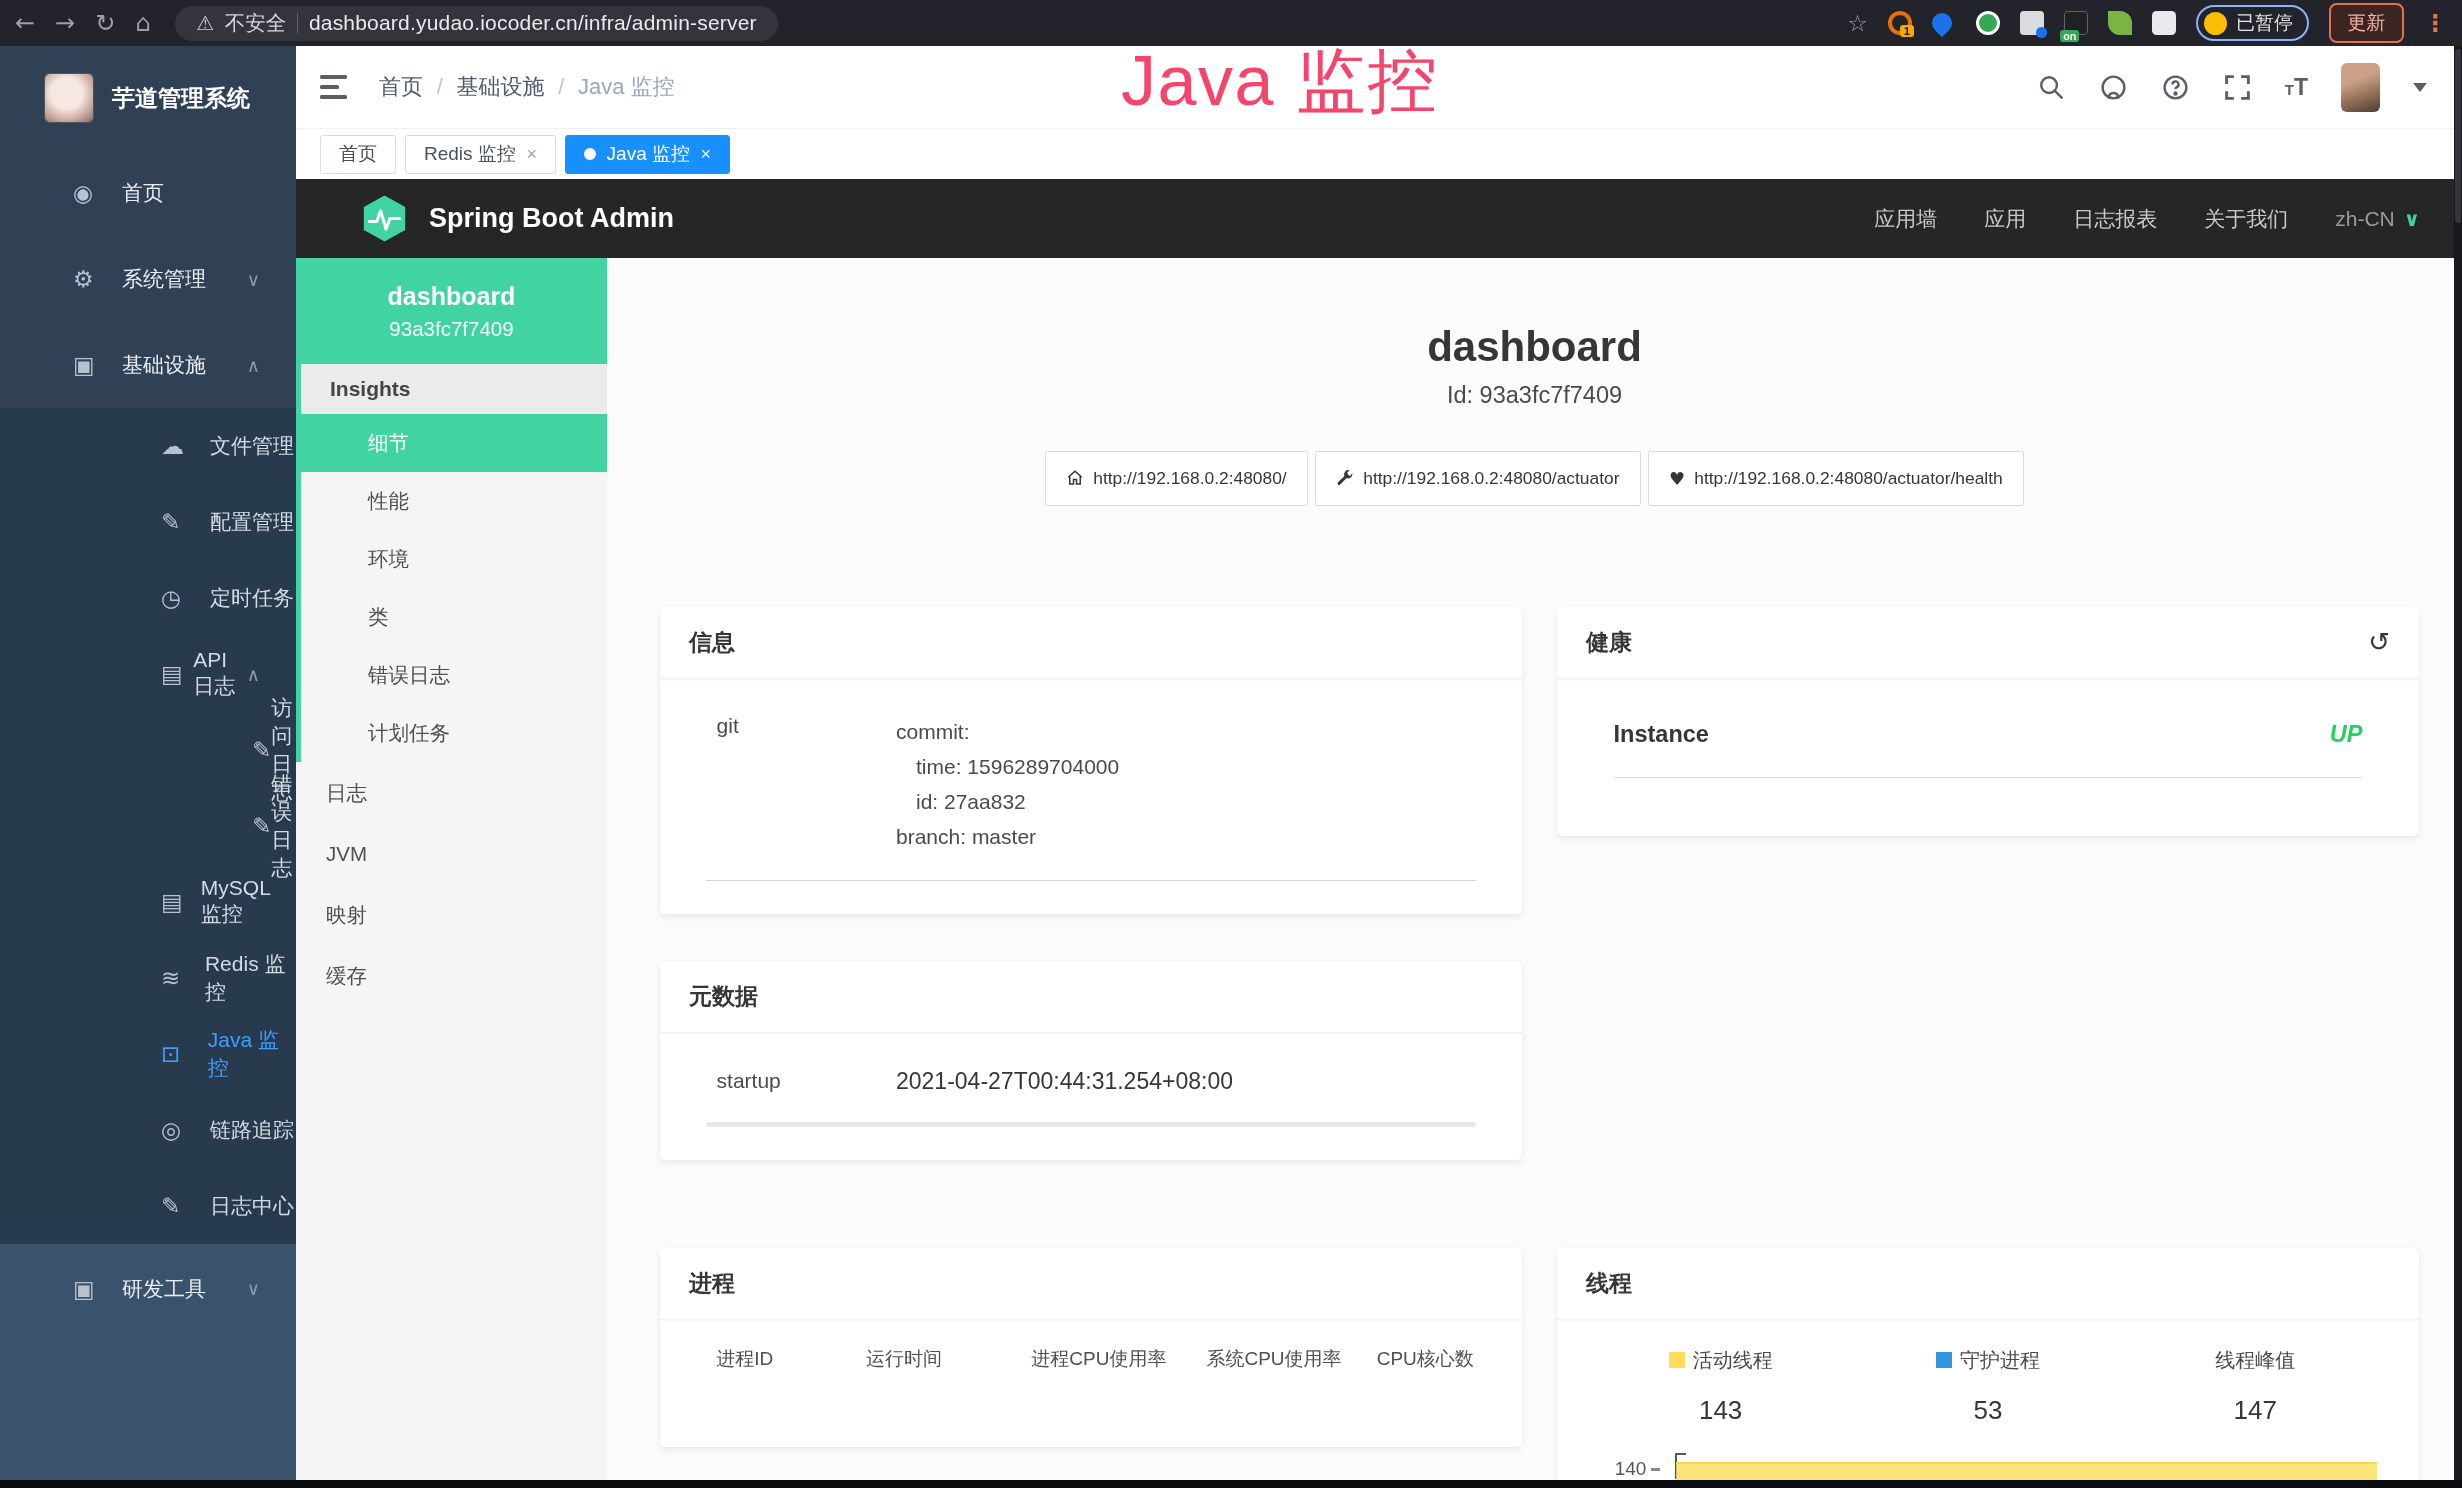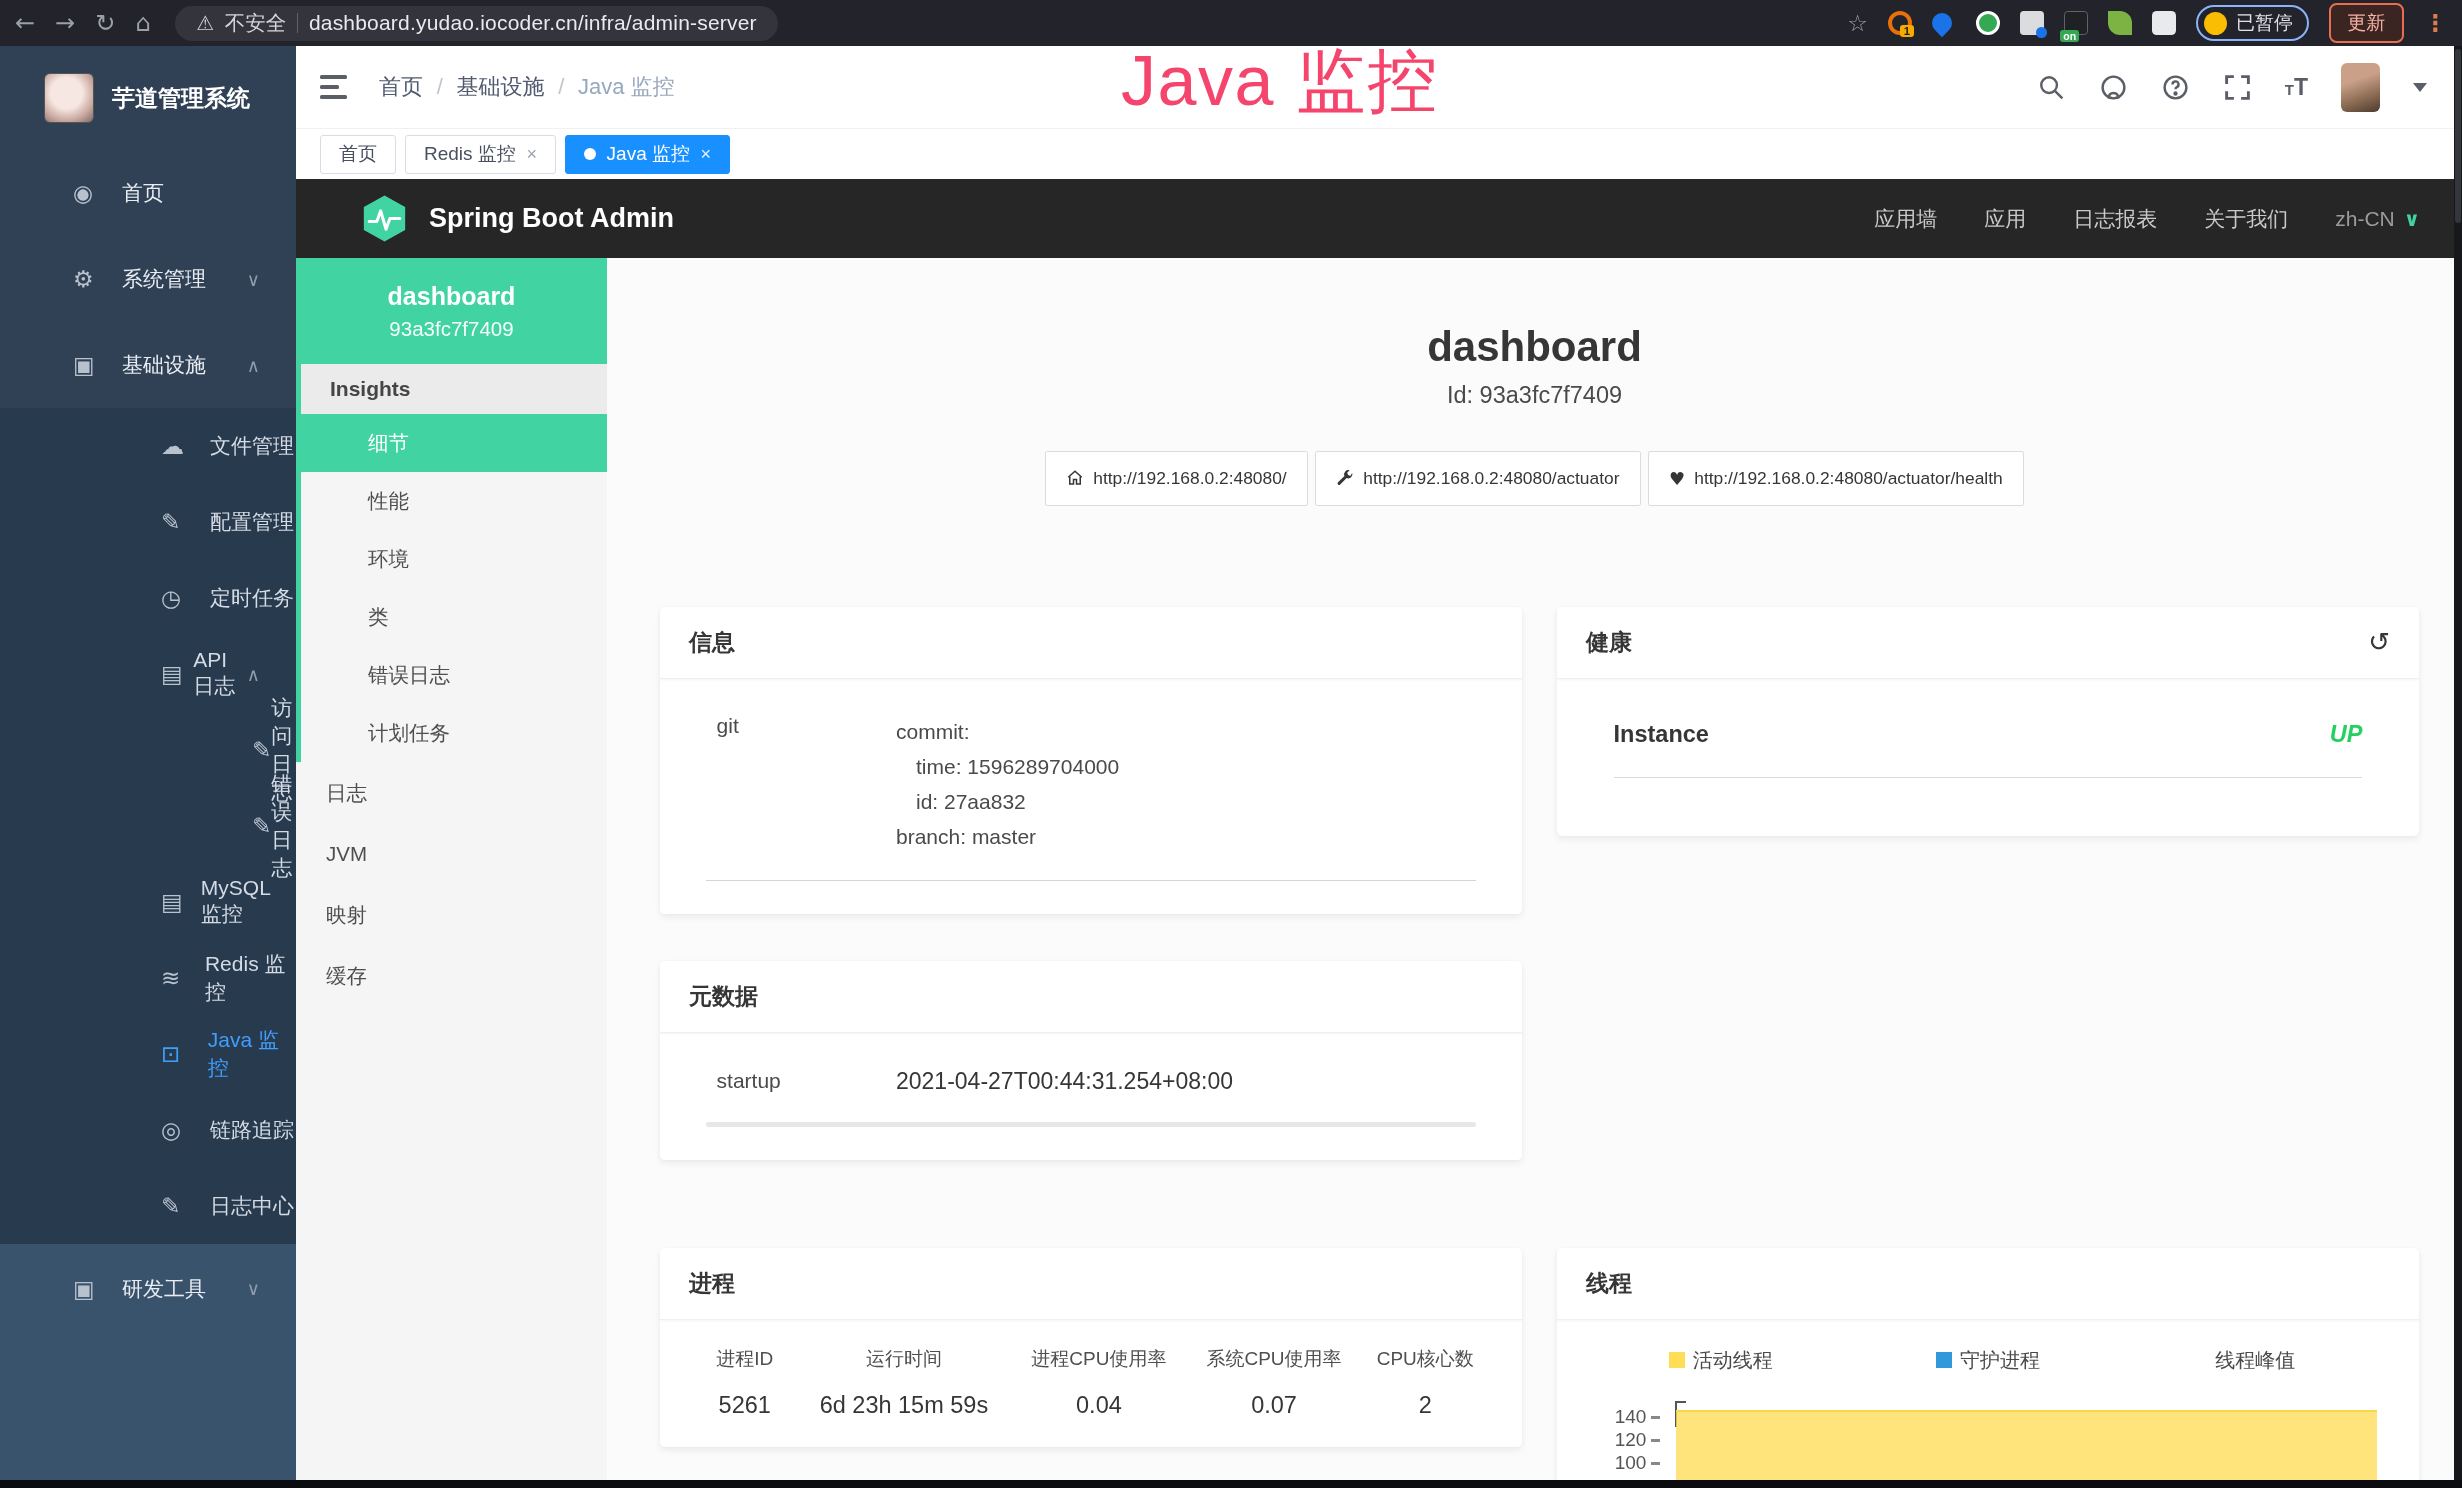--- a/index.html
+++ b/index.html
@@ -438,27 +438,20 @@
                   <span>进程</span>
                 </div>
               <div class="proc-body">
                 <div class="proc-row proc-head">
                   <div>进程ID</div>
                   <div>运行时间</div>
                   <div>进程CPU使用率</div>
                   <div>系统CPU使用率</div>
                   <div>CPU核心数</div>
                 </div>
-                <div class="proc-row proc-vals">
-                  <div>5261</div>
-                  <div>6d 23h 15m 59s</div>
-                  <div>0.04</div>
-                  <div>0.07</div>
-                  <div>2</div>
-                </div>
               </div>
             </div>
           </div>
 
           <div class="col">
             <div class="card health">
               <div class="card-h">
                 <span>健康</span>
                 <span class="hist">↺</span>
               </div>
@@ -482,20 +475,25 @@
                     <span>活动线程</span>
                   </div>
                   <div>
                     <span class="sq blue"></span>
                     <span>守护进程</span>
                   </div>
                   <div>
                     <span>线程峰值</span>
                   </div>
                 </div>
+                <div class="legend-vals">
+                  <div>143</div>
+                  <div>53</div>
+                  <div>147</div>
+                </div>
                 <div class="chart">
                   <span class="ytick" style="top:6px">140</span>
                   <span class="ytick" style="top:29px">120</span>
                   <span class="ytick" style="top:52px">100</span>
                   <span class="axis-corner"></span>
                   <div class="area"></div>
                 </div>
               </div>
             </div>
           </div>

